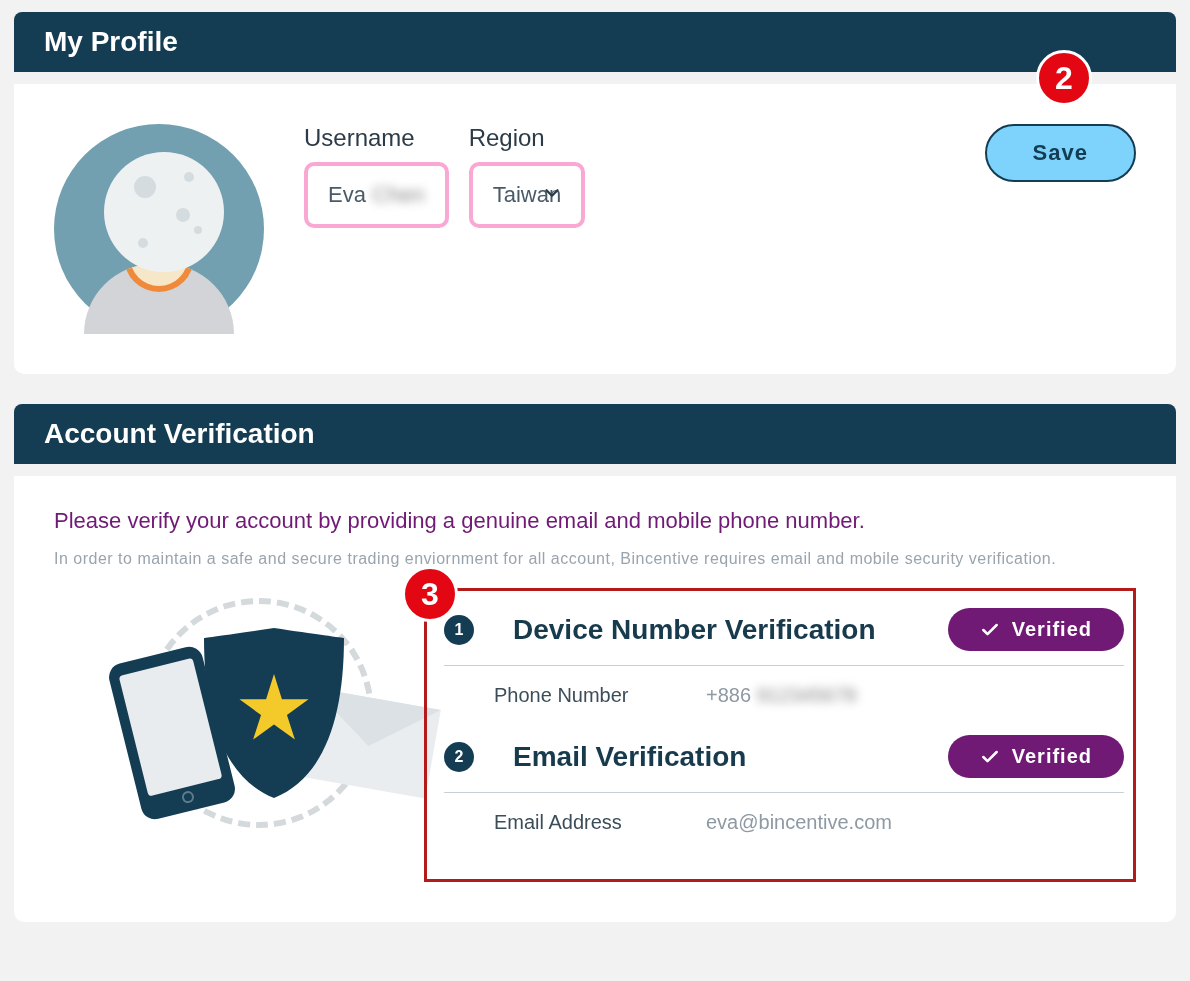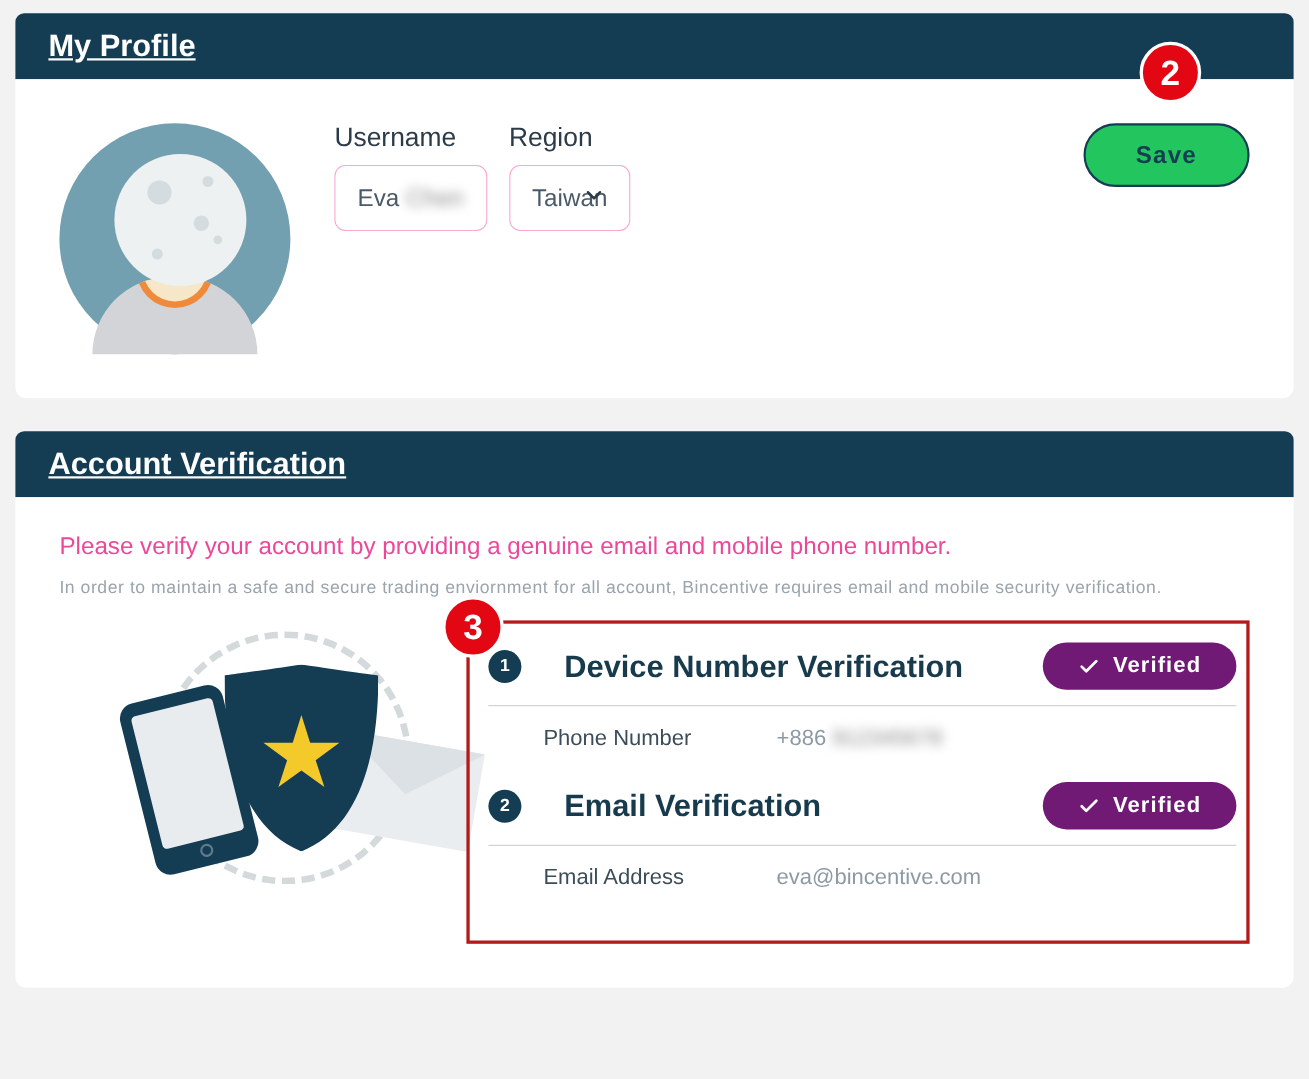--- a/index.html
+++ b/index.html
@@ -3,22 +3,21 @@
 <meta charset="utf-8">
 <style>
   * { box-sizing: border-box; margin: 0; padding: 0; font-family: -apple-system, BlinkMacSystemFont, "Segoe UI", Arial, sans-serif; }
   body { background: #f2f2f2; width: 1190px; }
 
   .header-bar {
     background: #143d54;
     color: #ffffff;
     padding: 14px 30px;
     border-radius: 8px 8px 0 0;
-    margin: 12px 14px 0 14px;
-    text-decoration: underline;
+    margin: 12px 14px 12px 14px;
   }
   .header-bar h1 { font-size: 28px; font-weight: 700; }
 
   .card {
     background: #ffffff;
     border-radius: 0 0 10px 10px;
     margin: 0 14px 30px 14px;
     padding: 40px;
   }
 
@@ -49,44 +48,44 @@
   }
   .avatar-collar {
     position: absolute; top: -12px; left: 50%; transform: translateX(-50%);
     width: 70px; height: 40px; border-radius: 0 0 40px 40px;
     border: 6px solid #f08a3a; border-top: none; background: #f6e7c8;
   }
 
   .form-col { flex: 1; display: flex; flex-direction: row; gap: 20px; }
   .fld-label { font-size: 24px; color: #2c3b48; margin-bottom: 10px; font-weight: 500; }
   .text-input {
-    width: 100%; border: 1px solid #f9a8d4; border-radius: 10px;
+    width: 100%; border: 4px solid #f9a8d4; border-radius: 10px;
     padding: 16px 20px; font-size: 22px; color: #4a5a68; background: #fff;
   }
   .select-wrap { position: relative; }
   .select-wrap .chev {
     position: absolute; right: 22px; top: 50%; transform: translateY(-50%);
     pointer-events: none;
   }
 
   .save-col { display: flex; align-items: flex-end; position: relative; }
   .save-btn {
-    border: 2px solid #143d54; background: #22c55e; color: #143d54;
+    border: 2px solid #143d54; background: #7dd3fc; color: #143d54;
     font-size: 22px; font-weight: 700; padding: 14px 46px; border-radius: 34px;
     cursor: pointer; letter-spacing: 1px;
   }
 
   .note-badge {
     position: absolute; width: 56px; height: 56px; border-radius: 50%;
     background: #e30613; color: #fff; font-weight: 800; font-size: 32px;
     display: flex; align-items: center; justify-content: center;
     border: 3px solid #fff; z-index: 10;
   }
 
-  .verif-intro { font-size: 22px; color: #ec4899; margin-bottom: 16px; }
+  .verif-intro { font-size: 22px; color: #701a75; margin-bottom: 16px; }
   .verif-sub { font-size: 16px; color: #9aa4ad; letter-spacing: 0.5px; margin-bottom: 20px; }
 
   .verif-body { display: flex; gap: 10px; position: relative; }
 
   .illus { width: 360px; height: 280px; position: relative; flex-shrink: 0; }
   .dashed-circle {
     position: absolute; left: 90px; top: 10px; width: 230px; height: 230px;
     border: 6px dashed #d4d9dc; border-radius: 50%;
   }
   .phone {

